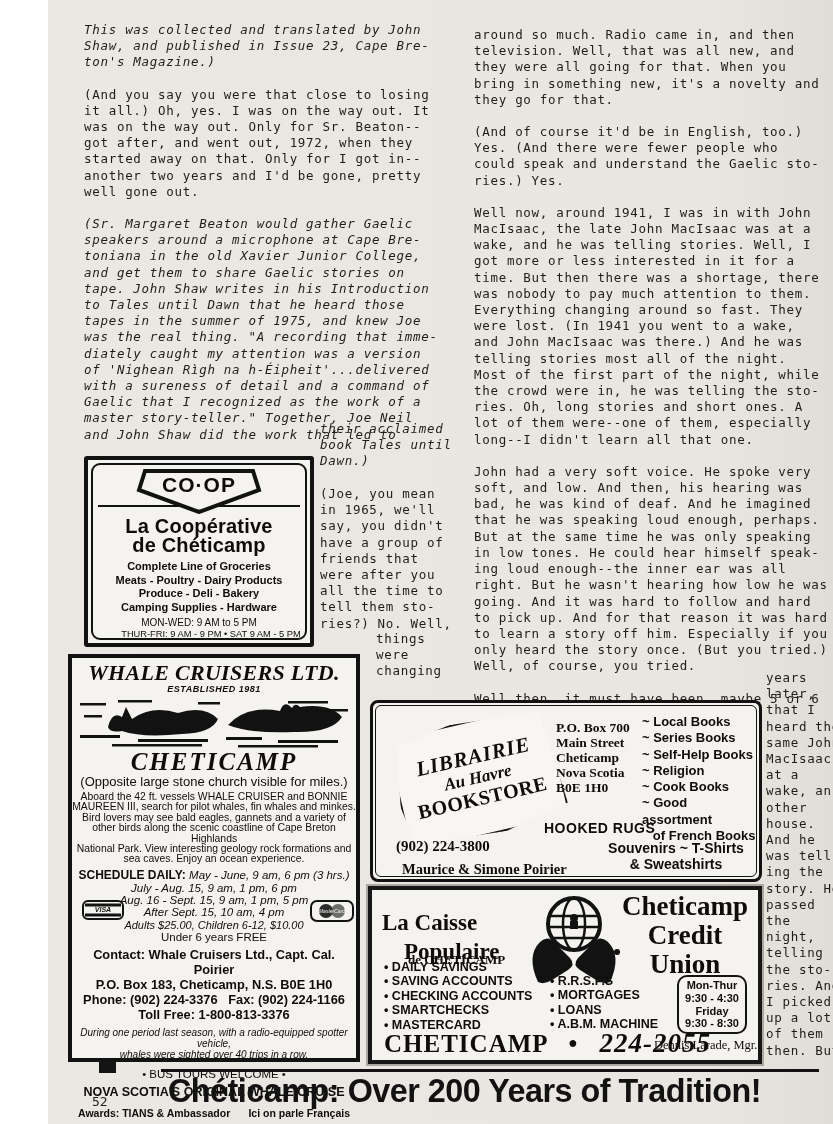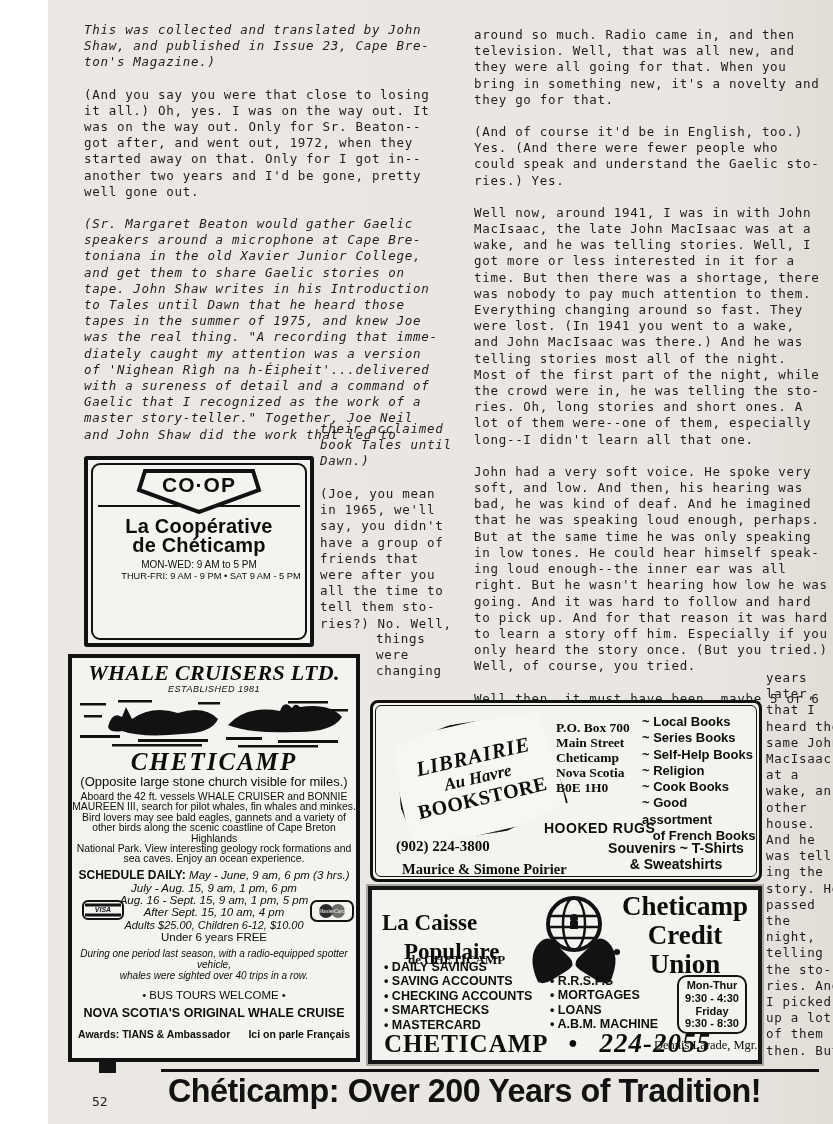--- a/index.html
+++ b/index.html
@@ -26,21 +26,21 @@
   .coop-rule{position:absolute;left:5px;right:5px;top:40px;border-top:2px solid #121212;}
   .coop-logo{position:relative;width:128px;height:46px;margin:3px auto 0 auto;}
   .coop-logo-text{position:absolute;left:0;right:0;top:5px;font-weight:bold;font-size:21px;letter-spacing:1px;font-family:"Liberation Sans",sans-serif;}
   .coop-name{font-weight:bold;font-size:20px;line-height:21px;letter-spacing:0.2px;margin-top:2px;}
   .coop-products{font-weight:bold;font-size:11px;line-height:13.5px;margin-top:4px;}
   .coop-hours1{font-size:10px;margin-top:3px;}
   .coop-hours2{font-size:9.3px;margin-top:1px;padding-left:24px;}
   
   .ad-whale{left:20px;top:654px;width:292px;height:408px;border:4px solid #121212;text-align:center;}
   .whale-title{font-weight:bold;font-style:italic;font-size:22px;line-height:23px;margin-top:3px;letter-spacing:0.3px;}
-  .whale-est{font-weight:normal;font-style:italic;font-size:9px;line-height:10px;letter-spacing:0.5px;}
+  .whale-est{font-weight:bold;font-style:italic;font-size:9px;line-height:10px;letter-spacing:0.5px;}
   .whale-art{display:block;margin:1px auto 0 auto;}
   .whale-loc{font-weight:bold;font-style:italic;font-size:25px;line-height:25px;letter-spacing:2px;}
   .whale-tag{font-size:13px;line-height:15px;}
   .whale-desc{font-size:10.4px;line-height:10.4px;white-space:pre-line;margin-top:3px;}
   .whale-sched1{font-size:11.5px;line-height:13px;margin-top:4px;}
   .whale-sched1 .lbl{font-weight:bold;font-style:normal;font-size:12px;}
   .whale-schedrest{font-style:italic;font-size:11.5px;line-height:12px;}
   .whale-prices{font-style:italic;font-size:11px;line-height:11.5px;margin-top:2px;}
   .whale-free{font-size:11.5px;line-height:12px;}
   .whale-contact{font-weight:bold;font-size:12.8px;line-height:15px;margin-top:4px;white-space:pre-line;}
@@ -204,20 +204,26 @@
     <div class="coop-inner">
       <div class="coop-rule"></div>
       <div class="coop-logo">
         <svg width="128" height="46" viewBox="0 0 128 46">
           <polygon points="10,3 118,3 124,22 64,44 4,22" fill="#f5f3ef" stroke="#121212" stroke-width="4"></polygon>
         </svg>
         <div class="coop-logo-text">CO·OP</div>
       </div>
       <div class="coop-name">La Coopérative</div>
       <div class="coop-name" style="margin-top:-2px;">de Chéticamp</div>
+      <div class="coop-products">
+        <div>Complete Line of Groceries</div>
+        <div>Meats - Poultry - Dairy Products</div>
+        <div>Produce - Deli - Bakery</div>
+        <div>Camping Supplies - Hardware</div>
+      </div>
       <div class="coop-hours1">MON-WED: 9 AM to 5 PM</div>
       <div class="coop-hours2">THUR-FRI: 9 AM - 9 PM • SAT 9 AM - 5 PM</div>
 
     </div>
   </div>
 
   <div class="ad ad-whale serif">
     <div class="whale-title">WHALE CRUISERS LTD.</div>
     <div class="whale-est sans">ESTABLISHED 1981</div>
     <svg class="whale-art" width="272" height="54" viewBox="0 0 272 54">
@@ -248,20 +254,24 @@
 sea caves. Enjoy an ocean experience.</div>
     <div class="whale-sched1 sans it">
       <span class="lbl">SCHEDULE DAILY:</span>
       <span>May - June, 9 am, 6 pm (3 hrs.)</span>
     </div>
     <div class="whale-schedrest sans">July - Aug. 15, 9 am, 1 pm, 6 pm</div>
     <div class="whale-schedrest sans">Aug. 16 - Sept. 15, 9 am, 1 pm, 5 pm</div>
     <div class="whale-schedrest sans">After Sept. 15, 10 am, 4 pm</div>
     <div class="whale-prices sans">Adults $25.00, Children 6-12, $10.00</div>
     <div class="whale-free sans">Under 6 years FREE</div>
+    <div class="whale-contact sans">Contact: Whale Cruisers Ltd., Capt. Cal. Poirier
+P.O. Box 183, Cheticamp, N.S. B0E 1H0
+Phone: (902) 224-3376&nbsp;&nbsp; Fax: (902) 224-1166
+Toll Free: 1-800-813-3376</div>
     <div class="whale-note sans">During one period last season, with a radio-equipped spotter vehicle,
 whales were sighted over 40 trips in a row.</div>
     <div class="whale-bus sans">• BUS TOURS WELCOME •</div>
     <div class="whale-orig sans">NOVA SCOTIA'S ORIGINAL WHALE CRUISE</div>
     <div class="whale-awards sans">
       <span>Awards: TIANS &amp; Ambassador</span>
       <span>Ici on parle Français</span>
     </div>
     <svg class="cardicon" style="left:10px;top:242px;" width="42" height="20" viewBox="0 0 42 20">
       <rect x="1" y="1" width="40" height="18" rx="5" fill="#f5f3ef" stroke="#121212" stroke-width="2"></rect>

